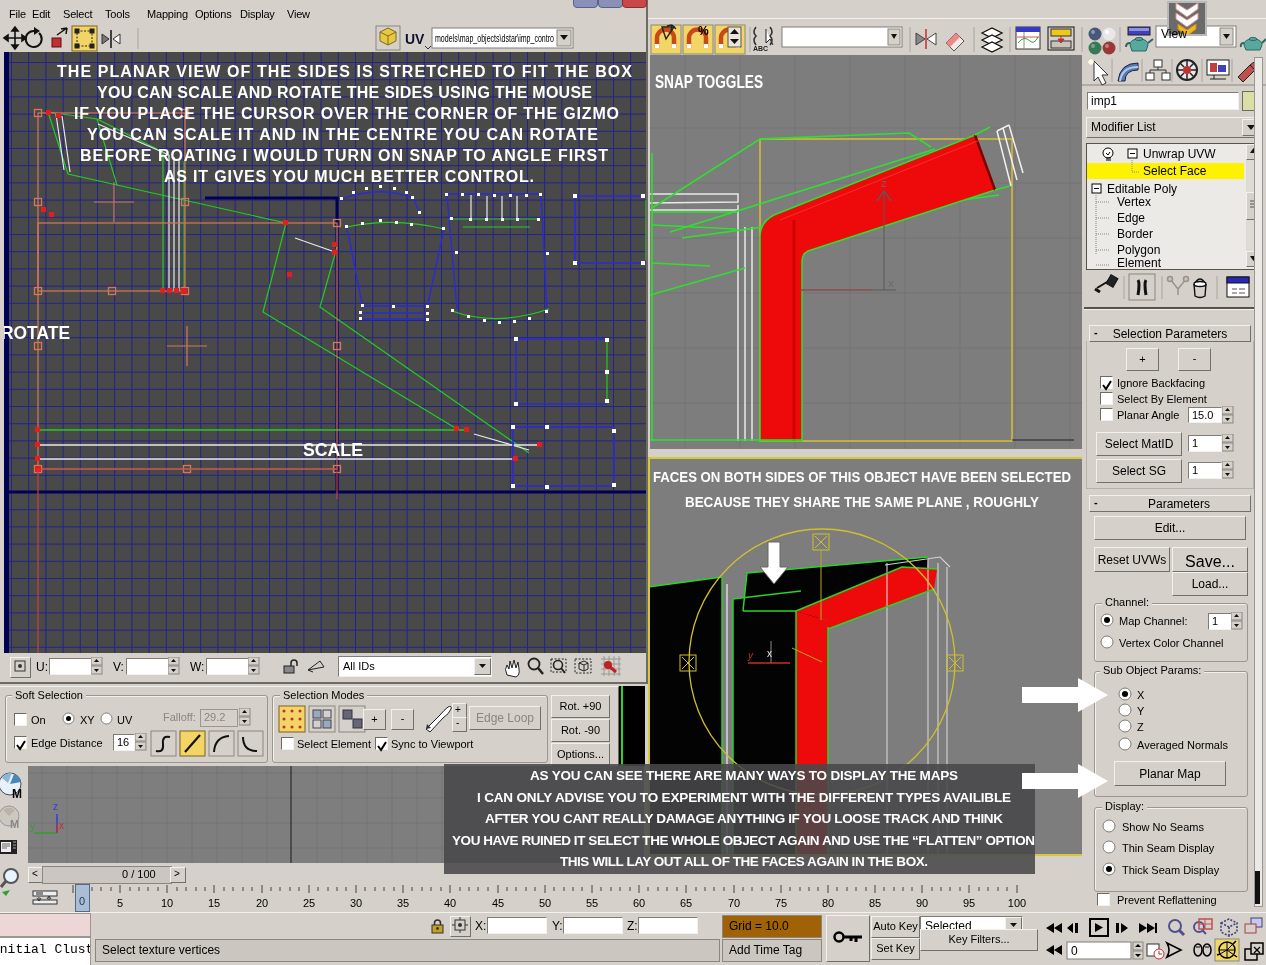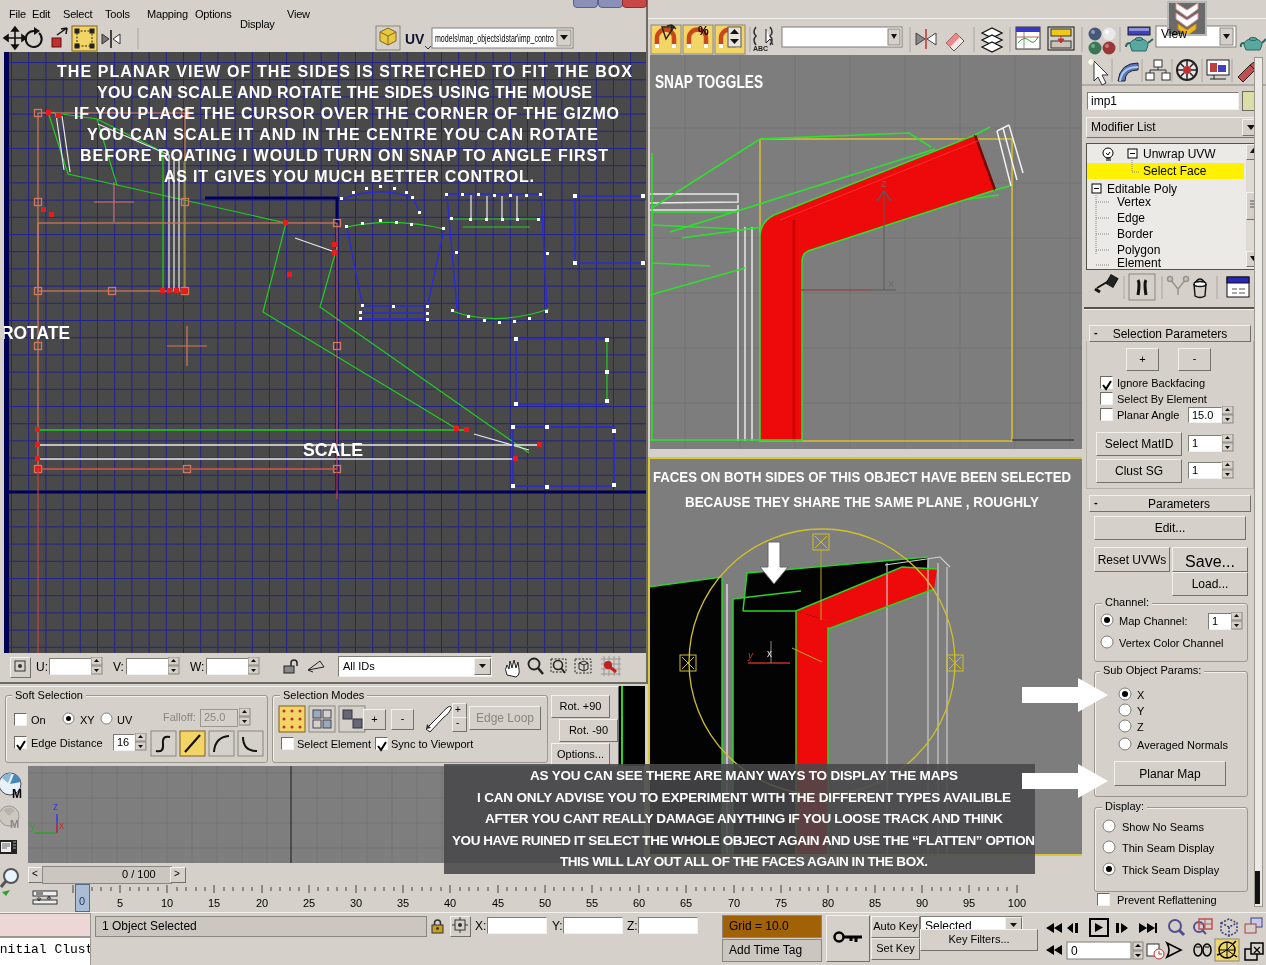--- a/index.html
+++ b/index.html
@@ -411,21 +411,21 @@
       </div>
   <div class="abs fld" style="left:106px;top:380px;width:32px;height:15px;">
         <span style="position:absolute;left:3px;top:1px;">1</span>
       </div>
   <div class="abs" style="left:140px;top:379px;"><svg width="12" height="18">
           <rect x="0" y="0" width="11" height="8" fill="#d5d1ca" stroke="#8a877f"></rect>
           <rect x="0" y="9" width="11" height="8" fill="#d5d1ca" stroke="#8a877f"></rect>
           <path d="M3 5 l5 0 l-2.5 -3 z M3 12 l5 0 l-2.5 3 z" fill="#111"></path>
         </svg></div>
   <div class="abs btn" style="left:14px;top:404px;width:84px;height:22px;">
-        <span style="position:absolute;left:0;right:0;top:4px;font-size:12px;">Clust SG</span>
+        <span style="position:absolute;left:0;right:0;top:4px;font-size:12px;">Select SG</span>
       </div>
   <div class="abs fld" style="left:106px;top:407px;width:32px;height:15px;">
         <span style="position:absolute;left:3px;top:1px;">1</span>
       </div>
   <div class="abs" style="left:140px;top:406px;"><svg width="12" height="18">
           <rect x="0" y="0" width="11" height="8" fill="#d5d1ca" stroke="#8a877f"></rect>
           <rect x="0" y="9" width="11" height="8" fill="#d5d1ca" stroke="#8a877f"></rect>
           <path d="M3 5 l5 0 l-2.5 -3 z M3 12 l5 0 l-2.5 3 z" fill="#111"></path>
         </svg></div>
 
@@ -565,22 +565,22 @@
       </g>
     </svg>
   </div>
 
   <div class="abs" style="left:75px;top:21px;width:13px;height:26px;background:#aabdd4;border:1px solid #55698a;">
         <span style="position:absolute;left:3px;top:10px;font-size:11px;color:#223a66;">0</span>
       </div>
 </div>
 
 <div class="abs" id="statusbar" style="left:0;top:912px;width:1266px;height:53px;background:#d5d1ca;border-top:1px solid #f2f1ee;">
-  <div class="abs" style="left:95px;top:3px;width:330px;height:19px;background:#cbc7c0;border:1px solid #8a877f;">
-        <span style="position:absolute;left:6px;top:2px;font-size:12px;">1 Object Selected</span>
+  <div class="abs" style="left:95px;top:26px;width:623px;height:21px;background:#cbc7c0;border:1px solid #8a877f;">
+        <span style="position:absolute;left:6px;top:3px;font-size:12px;">Select texture vertices</span>
       </div>
 
   <svg class="abs" style="left:429px;top:4px;" width="18" height="18">
         <rect x="3" y="8" width="11" height="8" fill="#c8a020" stroke="#333"></rect>
         <path d="M5.5 8 v-2 a3 3 0 0 1 6 0 v2" fill="none" stroke="#333" stroke-width="1.6"></path>
         <circle cx="8.5" cy="11.5" r="1.4" fill="#333"></circle>
       </svg>
 
   <div class="abs btn" style="left:450px;top:3px;width:19px;height:19px;"><svg width="17" height="17">
           <rect x="3" y="3" width="10" height="10" fill="none" stroke="#333"></rect>
@@ -693,21 +693,21 @@
   <div class="abs" style="left:598px;top:-14px;width:23px;height:20px;background:#8a90b8;border:1px solid #5a6088;border-radius:4px;"></div>
   <div class="abs" style="left:622px;top:-14px;width:23px;height:20px;background:#c84848;border:1px solid #883030;border-radius:4px;"></div>
 
   <div class="abs" style="left:0;top:5px;width:742px;height:20px;font-size:11px;letter-spacing:-0.2px;padding-left:16px;">
     <span class="abs" style="left:9px;top:3px;">File</span>
     <span class="abs" style="left:32px;top:3px;">Edit</span>
     <span class="abs" style="left:63px;top:3px;">Select</span>
     <span class="abs" style="left:105px;top:3px;text-align:right;">Tools</span>
     <span class="abs" style="left:147px;top:3px;">Mapping</span>
     <span class="abs" style="left:195px;top:3px;">Options</span>
-    <span class="abs" style="left:240px;top:13px;">Display</span>
+    <span class="abs" style="left:240px;top:3px;">Display</span>
     <span class="abs" style="left:287px;top:3px;">View</span>
   </div>
 
   <div class="abs" style="left:0;top:25px;width:646px;height:27px;">
     <svg width="646" height="27" viewBox="0 0 646 27">
 
       <g stroke="#111" stroke-width="1.6" fill="#111">
         <path d="M15 5 v16 M7 13 h16"></path>
         <path d="M15 2 l-3 4 h6 z M15 24 l-3 -4 h6 z M4 13 l4 -3 v6 z M26 13 l-4 -3 v6 z"></path>
       </g>
@@ -1023,21 +1023,21 @@
         <circle cx="6.5" cy="6.5" r="5.5" fill="#fff" stroke="#807d76"></circle>
         <circle cx="6.5" cy="6.5" r="2.5" fill="#000"></circle>
       </svg>
   <div class="abs lbl" style="left:80px;top:27px;">XY</div>
   <svg class="abs" style="left:100px;top:25px;" width="14" height="14">
         <circle cx="6.5" cy="6.5" r="5.5" fill="#fff" stroke="#807d76"></circle>
       </svg>
   <div class="abs lbl" style="left:117px;top:27px;">UV</div>
   <div class="abs lbl" style="left:163px;top:24px;color:#8a877f;">Falloff:</div>
   <div class="abs" style="left:200px;top:22px;width:36px;height:16px;background:#d5d1ca;border:1px solid #9a978f;">
-        <span style="position:absolute;left:3px;top:1px;font-size:11px;color:#8a877f;">25.0</span>
+        <span style="position:absolute;left:3px;top:1px;font-size:11px;color:#8a877f;">29.2</span>
       </div>
   <div class="abs" style="left:239px;top:21px;"><svg width="12" height="18">
           <rect x="0" y="0" width="11" height="8" fill="#d5d1ca" stroke="#8a877f"></rect>
           <rect x="0" y="9" width="11" height="8" fill="#d5d1ca" stroke="#8a877f"></rect>
           <path d="M3 5 l5 0 l-2.5 -3 z M3 12 l5 0 l-2.5 3 z" fill="#111"></path>
         </svg></div>
   <div class="abs cb" style="left:14px;top:49px;"><svg width="11" height="11">
           <path d="M2 5 l3 4 l5 -8" stroke="#000" stroke-width="2" fill="none"></path>
         </svg></div>
   <div class="abs lbl" style="left:31px;top:50px;">Edge Distance</div>
@@ -1112,21 +1112,21 @@
   <div class="abs cb" style="left:281px;top:50px;"></div>
   <div class="abs lbl" style="left:297px;top:51px;">Select Element</div>
   <div class="abs cb" style="left:375px;top:50px;"><svg width="11" height="11">
           <path d="M2 5 l3 4 l5 -8" stroke="#000" stroke-width="2" fill="none"></path>
         </svg></div>
   <div class="abs lbl" style="left:391px;top:51px;">Sync to Viewport</div>
 
   <div class="abs btn" style="left:551px;top:8px;width:57px;height:21px;">
         <span style="position:absolute;left:0;right:0;top:4px;font-size:11px;">Rot. +90</span>
       </div>
-  <div class="abs btn" style="left:551px;top:32px;width:57px;height:21px;margin-left:8px;">
+  <div class="abs btn" style="left:551px;top:32px;width:57px;height:21px;">
         <span style="position:absolute;left:0;right:0;top:4px;font-size:11px;">Rot. -90</span>
       </div>
   <div class="abs btn" style="left:551px;top:56px;width:57px;height:21px;">
         <span style="position:absolute;left:0;right:0;top:4px;font-size:11px;">Options...</span>
       </div>
 </div>
 
 <div class="abs" id="lefticons" style="left:0;top:766px;width:28px;height:140px;background:#d5d1ca;">
 <svg width="28" height="140" viewBox="0 0 28 140">
   <g>

